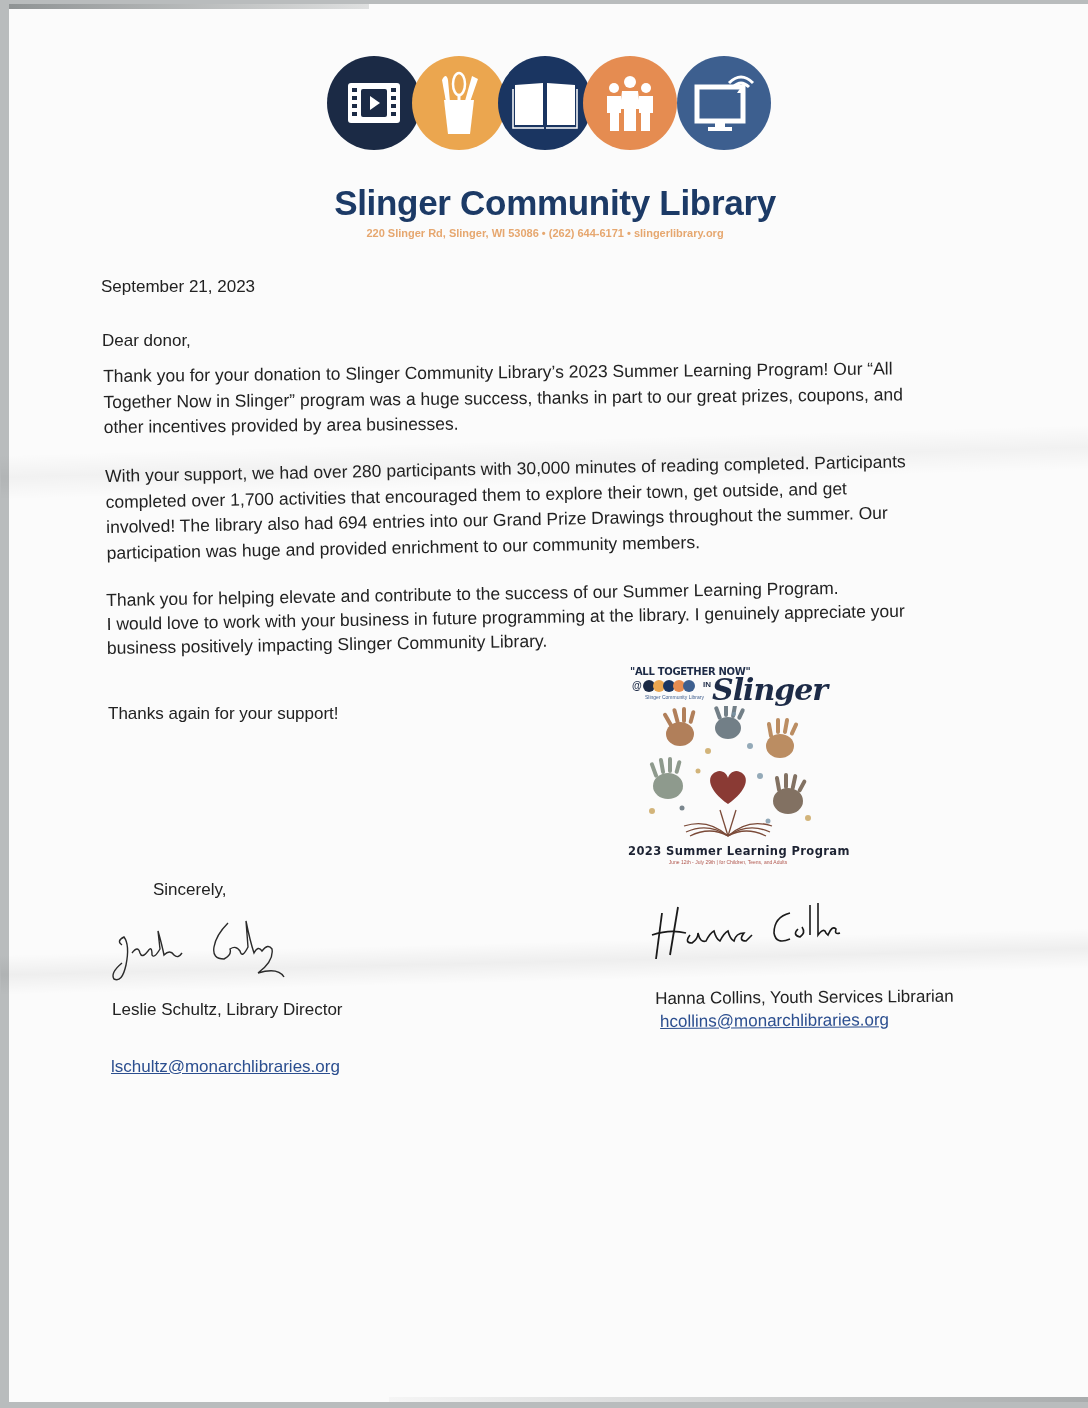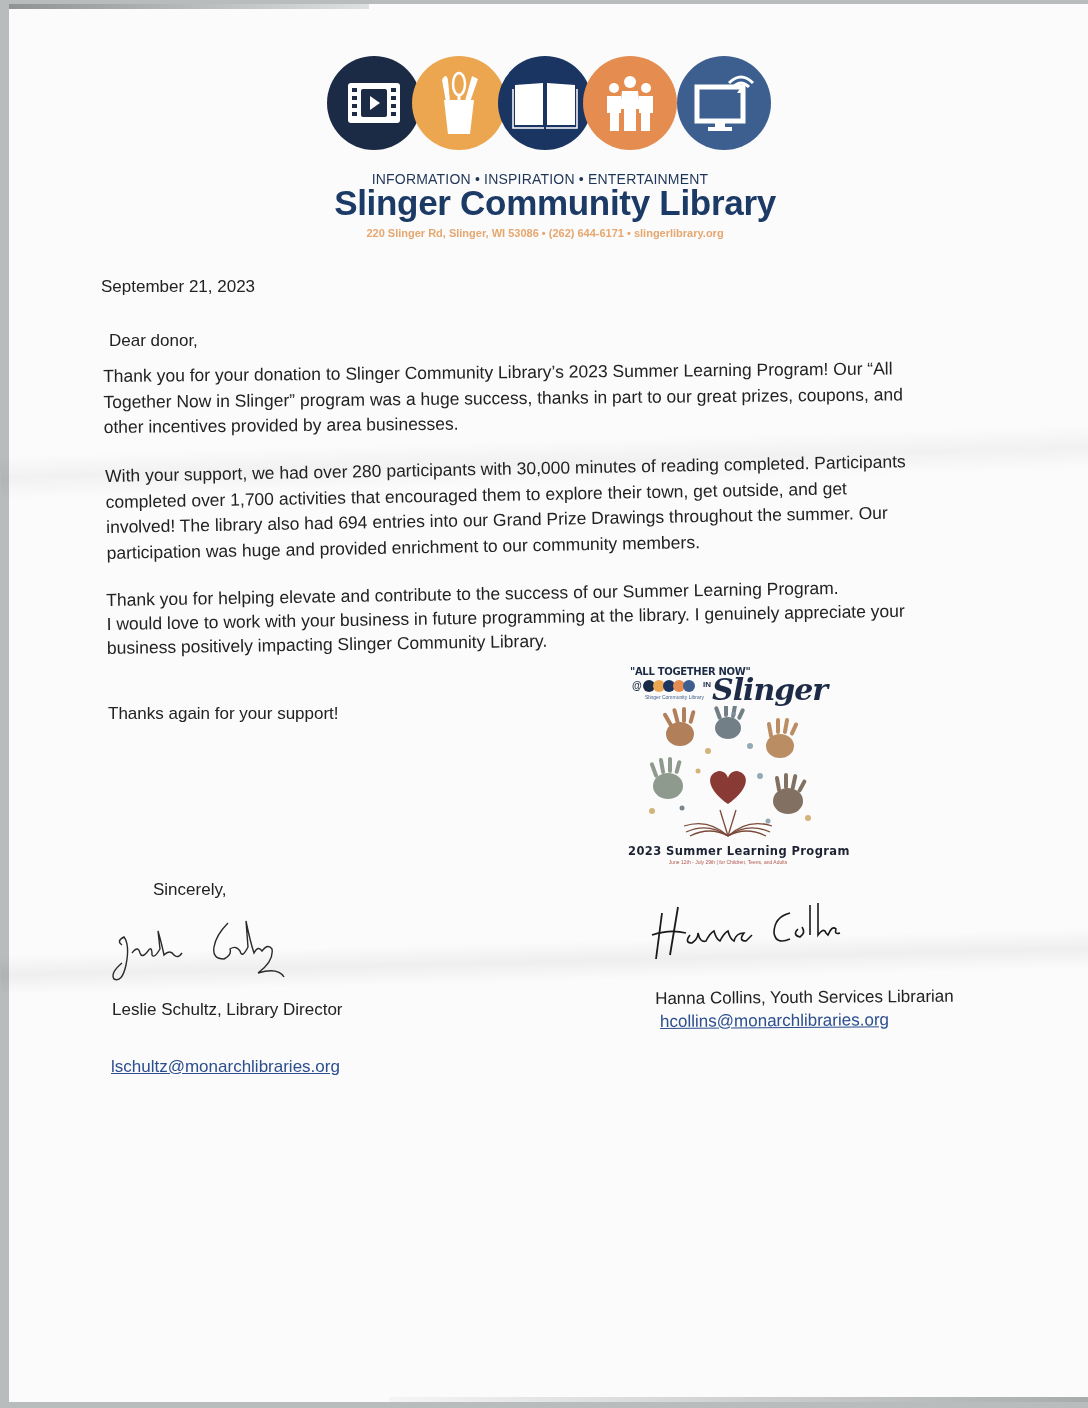--- a/index.html
+++ b/index.html
@@ -308,27 +308,26 @@
       <svg width="62" height="60" viewBox="0 0 62 60">
         <rect x="4" y="14" width="46" height="34" fill="none" stroke="#fff" stroke-width="5"></rect>
         <rect x="22" y="48" width="10" height="6" fill="#fff"></rect>
         <rect x="15" y="54" width="24" height="4" fill="#fff"></rect>
         <path d="M36 10 Q48 -2 60 10" fill="none" stroke="#fff" stroke-width="3"></path>
         <path d="M40 14 Q48 6 56 14" fill="none" stroke="#fff" stroke-width="3"></path>
         <path d="M44 20 L48 14 L52 20 Z" fill="#fff"></path>
       </svg>
     </div>
   </div>
-  <div class="tagline">INFORMATION • INSPIRATION • ENTERTAINMENT</div>
   <div class="lib-name">Slinger Community Library</div>
   <div class="address">220 Slinger Rd, Slinger, WI 53086 • (262) 644-6171 • slingerlibrary.org</div>
 </div>
 
 <div class="text" style="left:101px; top:274px;">September 21, 2023</div>
-<div class="text" style="left:102px; top:328px;margin-left:7px;">Dear donor,</div>
+<div class="text" style="left:102px; top:328px;">Dear donor,</div>
 
 <div class="para" style="left:103px; top:364px; transform: rotate(-0.55deg); transform-origin: left top;">
   <div>Thank you for your donation to Slinger Community Library’s 2023 Summer Learning Program! Our “All</div>
   <div>Together Now in Slinger” program was a huge success, thanks in part to our great prizes, coupons, and</div>
   <div>other incentives provided by area businesses.</div>
 </div>
 
 <div class="para" style="left:105px; top:464px; transform: rotate(-1.05deg); transform-origin: left top;">
   <div>With your support, we had over 280 participants with 30,000 minutes of reading completed. Participants</div>
   <div>completed over 1,700 activities that encouraged them to explore their town, get outside, and get</div>

